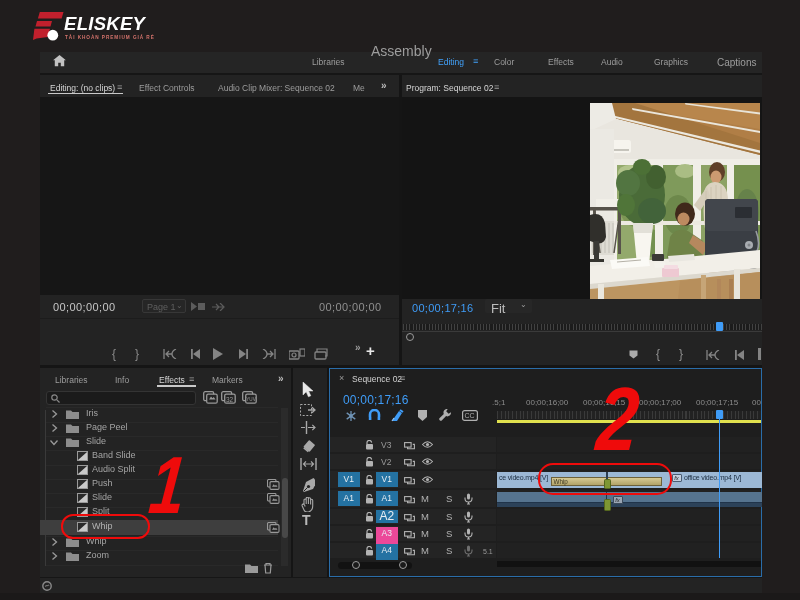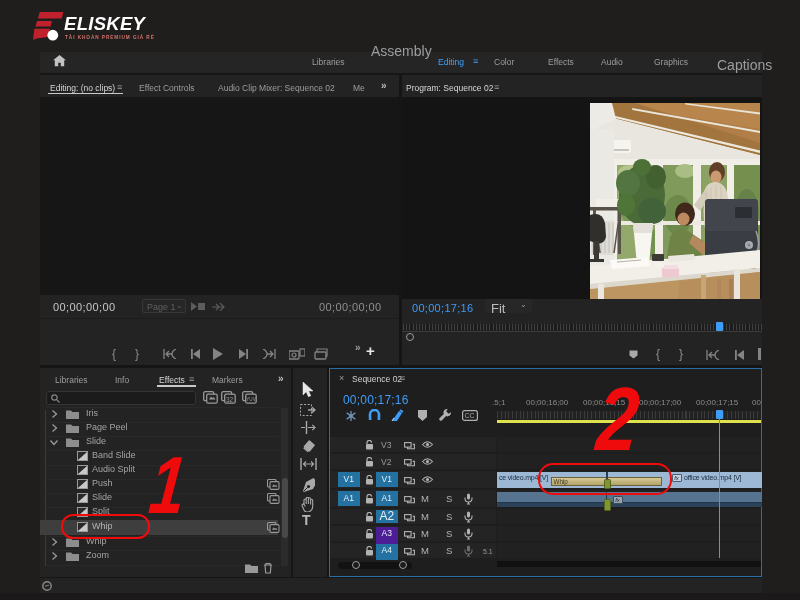--- a/index.html
+++ b/index.html
@@ -25,21 +25,21 @@
     <path d="M7.5 0L0 6h2v7h4V9h3v4h4V6h2z" fill="#c2c2c2"></path>
   </svg>
 <div class="t" style="left:312px;top:57px;font-size:8.5px;color:#9d9d9d">Libraries</div>
 <div class="t" style="left:371px;top:43px;font-size:14px;color:#9d9d9d">Assembly</div>
 <div class="t" style="left:438px;top:57px;font-size:8.5px;color:#41a0f8">Editing</div>
 <div class="t" style="left:473px;top:56px;font-size:9px;color:#41a0f8">≡</div>
 <div class="t" style="left:494px;top:57px;font-size:8.5px;color:#9d9d9d">Color</div>
 <div class="t" style="left:548px;top:57px;font-size:8.5px;color:#9d9d9d">Effects</div>
 <div class="t" style="left:601px;top:57px;font-size:8.5px;color:#9d9d9d">Audio</div>
 <div class="t" style="left:654px;top:57px;font-size:8.5px;color:#9d9d9d">Graphics</div>
-<div class="t" style="left:717px;top:57px;font-size:14px;color:#9d9d9d">Captions</div>
+<div class="t" style="left:717px;top:57px;font-size:10px;color:#9d9d9d">Captions</div>
 
 <div class="t" style="left:50px;top:83px;font-size:8.5px;color:#d6d6d6">Editing: (no clips)</div>
 <div class="t" style="left:117px;top:82px;font-size:9px;color:#9d9d9d">≡</div>
 <div class="a" style="left:48px;top:92.5px;width:75px;height:1.5px;background:#c9c9c9"></div>
 <div class="t" style="left:139px;top:83px;font-size:8.5px;color:#9d9d9d">Effect Controls</div>
 <div class="t" style="left:218px;top:83px;font-size:8.5px;color:#9d9d9d">Audio Clip Mixer: Sequence 02</div>
 <div class="t" style="left:353px;top:83px;font-size:8.5px;color:#9d9d9d">Me</div>
 <div class="t" style="left:381px;top:80px;font-size:10px;color:#bdbdbd;font-weight:bold">»</div>
 <div class="a" style="left:40px;top:97px;width:359px;height:198px;background:#161616"></div>
 
@@ -508,21 +508,21 @@
 <div class="t" style="left:421px;top:511.0px;font-size:9.5px;color:#b3b3b3">M</div>
 <div class="t" style="left:446px;top:511.0px;font-size:9.5px;color:#b3b3b3">S</div>
 <svg class="a" style="left:464px;top:510.5px" width="9" height="12" viewBox="0 0 9 12">
     <rect x="3" y="0.5" width="3" height="6" rx="1.5" fill="#b3b3b3"></rect>
     <path d="M1 4.5v1a3.5 3.5 0 007 0v-1M4.5 9v2M3 11h3" fill="none" stroke="#b3b3b3" stroke-width="1.1"></path>
   </svg>
 <svg class="a" style="left:365px;top:528.5px" width="9" height="10" viewBox="0 0 9 10">
     <path d="M2 4V2.8A2.3 2.3 0 016.6 2.6" fill="none" stroke="#b3b3b3" stroke-width="1.2"></path>
     <rect x="1" y="4" width="7" height="5.5" rx="1" fill="#b3b3b3"></rect>
   </svg>
-<div class="a" style="left:375.5px;top:527px;width:22.5px;height:30px;background:#4c1d95;color:#e8eef3;font-size:8.5px;text-align:center;line-height:13px">A3</div>
+<div class="a" style="left:375.5px;top:527px;width:22.5px;height:30px;background:#ec4899;color:#e8eef3;font-size:8.5px;text-align:center;line-height:13px">A3</div>
 <svg class="a" style="left:404px;top:528.5px" width="11" height="10" viewBox="0 0 11 10">
     <rect x="0.6" y="2.6" width="6.5" height="4.5" fill="none" stroke="#b3b3b3" stroke-width="1.1"></rect>
     <path d="M3.6 7.1v1.6h6.8V4.4h-1.6" fill="none" stroke="#b3b3b3" stroke-width="1.1"></path>
   </svg>
 <div class="t" style="left:421px;top:528.0px;font-size:9.5px;color:#b3b3b3">M</div>
 <div class="t" style="left:446px;top:528.0px;font-size:9.5px;color:#b3b3b3">S</div>
 <svg class="a" style="left:464px;top:527.5px" width="9" height="12" viewBox="0 0 9 12">
     <rect x="3" y="0.5" width="3" height="6" rx="1.5" fill="#b3b3b3"></rect>
     <path d="M1 4.5v1a3.5 3.5 0 007 0v-1M4.5 9v2M3 11h3" fill="none" stroke="#b3b3b3" stroke-width="1.1"></path>
   </svg>

